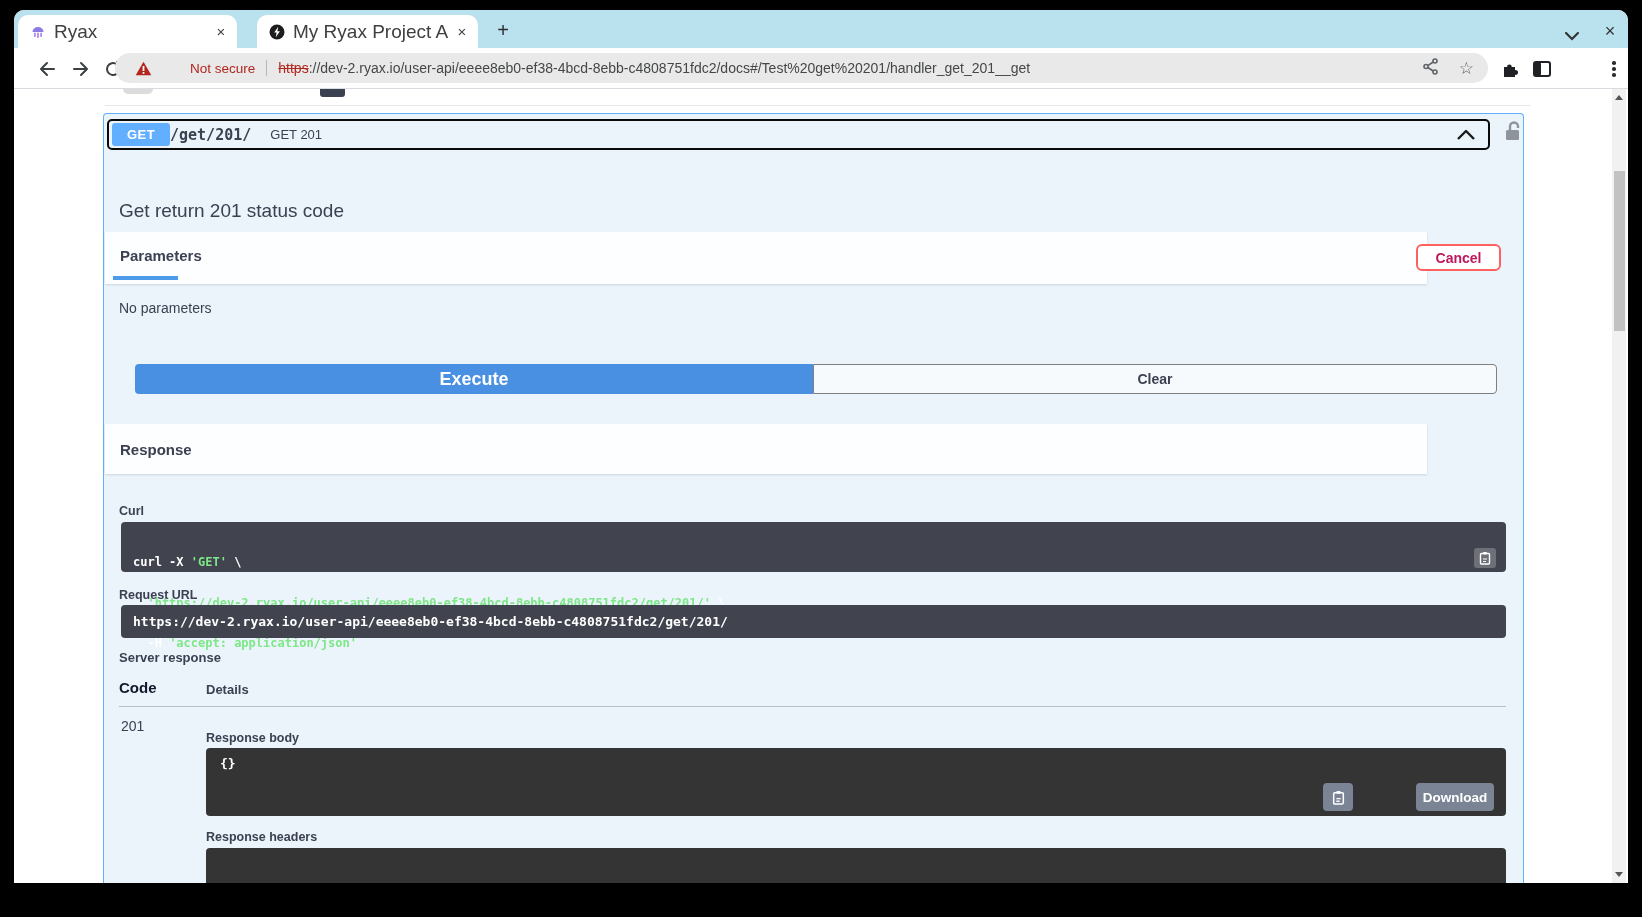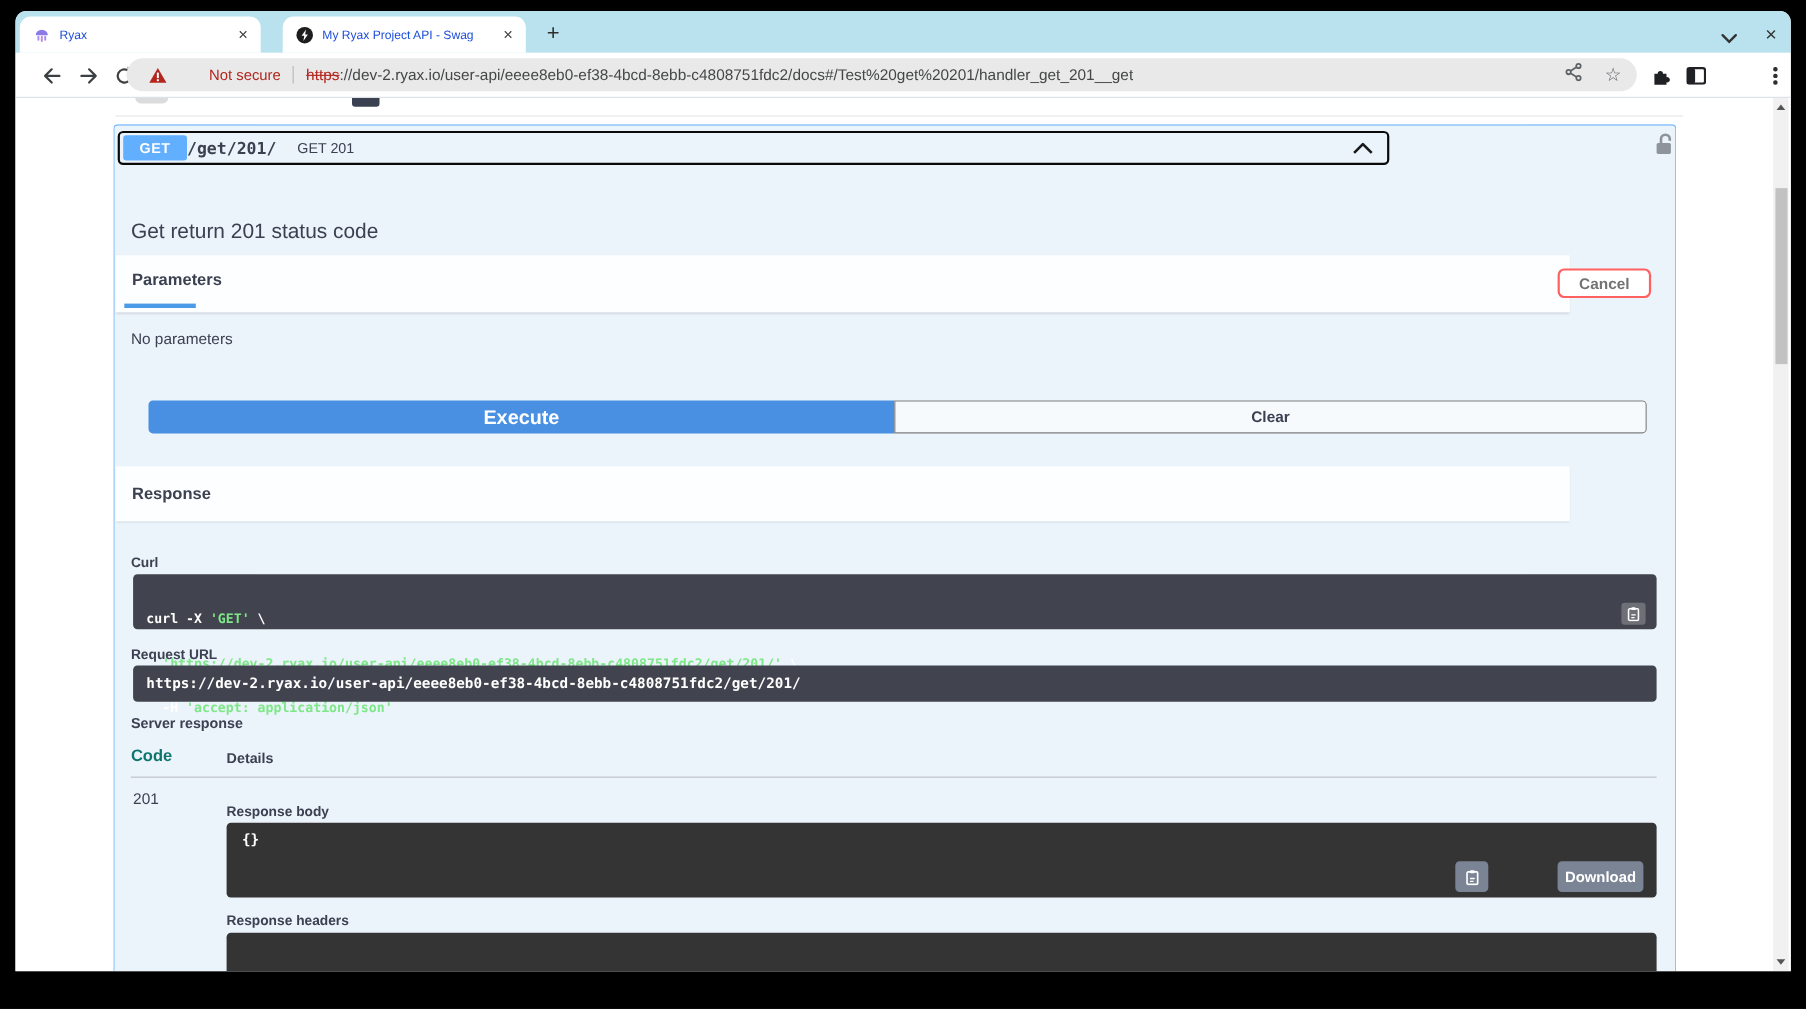--- a/index.html
+++ b/index.html
@@ -7,21 +7,21 @@
   #stage{position:relative;width:1642px;height:917px;background:#000;overflow:hidden;
          font-family:"Liberation Sans",sans-serif;}
   .window{position:absolute;left:14px;top:10px;width:1614px;height:873px;background:#fff;
           border-radius:10px 10px 0 0;overflow:hidden;}
   
   .tabstrip{position:absolute;top:0;left:0;right:0;height:38px;background:#b9e2ee;}
   .tab{position:absolute;top:5px;height:33px;background:#fff;border-radius:10px 10px 0 0;
        display:flex;align-items:center;padding:0 8px 0 12px;cursor:default;}
   .tab1{left:4px;width:219px;}
   .tab2{left:243px;width:221px;}
-  .tab-title{font-size:11px;color:#1d4ed8;margin-left:8px;white-space:nowrap;overflow:hidden;flex:1;}
+  .tab-title{font-size:19px;color:#404040;margin-left:8px;white-space:nowrap;overflow:hidden;flex:1;}
   .tab-close{margin-left:6px;color:#404040;font-size:15px;line-height:15px;width:16px;height:16px;
              display:flex;align-items:center;justify-content:center;border-radius:8px;}
   .favicon{width:16px;height:16px;flex:0 0 16px;}
   .newtab{position:absolute;left:476px;top:7px;width:26px;height:26px;color:#2e2e2e;font-size:20px;
           display:flex;align-items:center;justify-content:center;}
   .winctl-chevron{position:absolute;left:1550px;top:17px;}
   .winctl-close{position:absolute;left:1586px;top:11px;font-size:18px;color:#333;width:20px;height:20px;
                 display:flex;align-items:center;justify-content:center;}
   
   .toolbar{position:absolute;top:38px;left:0;right:0;height:41px;background:#fff;border-bottom:1px solid #d8dbdf;}
@@ -41,38 +41,38 @@
   .avatar{position:absolute;left:1546px;top:7px;width:27px;height:27px;border-radius:50%;
           background:radial-gradient(circle at 50% 38%,#c79b6a 0%,#8a5a3b 45%,#4e3categorical 0),radial-gradient(circle at 50% 40%,#b98b5d 0%,#7c4f33 55%,#38506b 100%);}
   .dot{width:3.5px;height:3.5px;border-radius:50%;background:#2e2e2e;}
   
   .content{position:absolute;top:79px;left:0;width:1614px;height:794px;background:#fff;overflow:hidden;}
   .frag-pill{position:absolute;left:109px;top:-3px;width:30px;height:8px;background:#dcdcdc;border-radius:0 0 5px 5px;}
   .frag-dark{position:absolute;left:306px;top:0px;width:25px;height:8px;background:#3b4151;border-radius:0 0 3px 3px;}
   .topline{position:absolute;left:91px;top:16px;width:1425px;height:1px;background:#e6e6e6;}
   .opblock{position:absolute;left:89px;top:24px;width:1421px;height:770px;background:#ebf3fb;
            border:1px solid #61affe;border-bottom:none;border-radius:4px 4px 0 0;}
-  .summary{position:absolute;left:3px;top:5px;width:1156px;height:31px;border:2px solid #0a0a0a;
+  .summary{position:absolute;left:3px;top:5px;width:1383px;height:31px;border:2px solid #0a0a0a;
            border-radius:5px;display:flex;align-items:center;cursor:pointer;}
   .method-badge{margin-left:3px;width:58px;height:23px;background:#61affe;border-radius:3px;color:#fff;
                 font-weight:bold;font-size:13px;letter-spacing:.5px;display:flex;align-items:center;justify-content:center;}
   .op-path{font-family:"DejaVu Sans Mono",monospace;font-weight:bold;font-size:15px;color:#3b4151;}
   .op-desc{margin-left:19px;font-size:13px;color:#3b4151;}
   .summary-chevron{margin-left:auto;margin-right:12px;display:flex;}
   .lock{position:absolute;left:1399px;top:6px;}
   .op-description{position:absolute;left:15px;top:86px;font-size:19px;color:#3b4151;}
   .sec-header{position:absolute;left:1px;width:1322px;background:rgba(255,255,255,.88);
               box-shadow:0 1px 2px rgba(0,0,0,.12);}
   .params-header{top:118px;height:52px;}
   .resp-header{top:310px;height:50px;}
   .sec-title{position:absolute;left:15px;top:50%;transform:translateY(-50%);font-size:15px;font-weight:bold;color:#3b4151;}
   .params-header .sec-title{top:45%;}
   .tab-underline{position:absolute;left:8px;bottom:4px;width:65px;height:4px;background:#4c9be8;}
   .cancel-btn{position:absolute;left:1311px;top:12px;width:85px;height:27px;border:2px solid #ff6060;
-              border-radius:6px;background:#fff;color:#737373;font-weight:bold;font-size:14px;
+              border-radius:6px;background:#fff;color:#be185d;font-weight:bold;font-size:14px;
               display:flex;align-items:center;justify-content:center;cursor:pointer;}
   .no-params{position:absolute;left:15px;top:186px;font-size:14px;color:#3b4151;}
   .execute-btn{position:absolute;left:31px;top:250px;width:678px;height:30px;background:#4990e2;
                border-radius:4px 0 0 4px;color:#fff;font-weight:bold;font-size:18px;
                display:flex;align-items:center;justify-content:center;cursor:pointer;}
   .clear-btn{position:absolute;left:709px;top:250px;width:684px;height:30px;background:rgba(255,255,255,.55);
              border:1px solid #7f7f7f;border-radius:0 4px 4px 0;color:#3b4151;font-weight:bold;font-size:14px;
              display:flex;align-items:center;justify-content:center;cursor:pointer;}
   .blk-label{position:absolute;font-size:12.5px;color:#3b4151;font-weight:600;}
   .curl-label{left:15px;top:390px;}
@@ -81,21 +81,21 @@
               color:#fff;line-height:13.5px;white-space:pre;}
   .str{color:#7ee787;}
   .copy-chip{position:absolute;width:22px;height:20px;background:rgba(255,255,255,.24);border-radius:3px;
              display:flex;align-items:center;justify-content:center;cursor:pointer;}
   .curl-copy{right:10px;bottom:4px;}
   .requrl-label{left:15px;top:474px;}
   .requrl-block{position:absolute;left:17px;top:491px;width:1385px;height:33px;background:#41444e;border-radius:4px;
                 display:flex;align-items:center;padding:0 12px;font-family:"DejaVu Sans Mono",monospace;
                 font-size:13px;font-weight:bold;color:#fff;white-space:nowrap;}
   .srvresp-label{left:15px;top:536px;font-size:13px;}
-  .code-header{position:absolute;left:15px;top:565px;font-size:15px;font-weight:bold;color:#0f766e;}
+  .code-header{position:absolute;left:15px;top:565px;font-size:15px;font-weight:bold;color:#0f172a;}
   .details-header{position:absolute;left:102px;top:568px;font-size:13px;font-weight:bold;color:#3b4151;}
   .resp-divider{position:absolute;left:15px;top:592px;width:1387px;height:1px;background:#b9bec4;}
   .resp-code{position:absolute;left:17px;top:604px;font-size:14px;color:#3b4151;}
   .body-label{left:102px;top:617px;}
   .body-block{position:absolute;left:102px;top:634px;width:1300px;height:68px;background:#343434;border-radius:4px;}
   .body-value{position:absolute;left:14px;top:8px;font-family:"DejaVu Sans Mono",monospace;font-size:13px;
               font-weight:bold;color:#fff;}
   .body-copy{position:absolute;left:1117px;top:35px;width:30px;height:28px;background:#7b8494;border-radius:4px;
              display:flex;align-items:center;justify-content:center;cursor:pointer;}
   .download-btn{position:absolute;left:1210px;top:35px;width:78px;height:28px;background:#7b8494;border-radius:4px;

